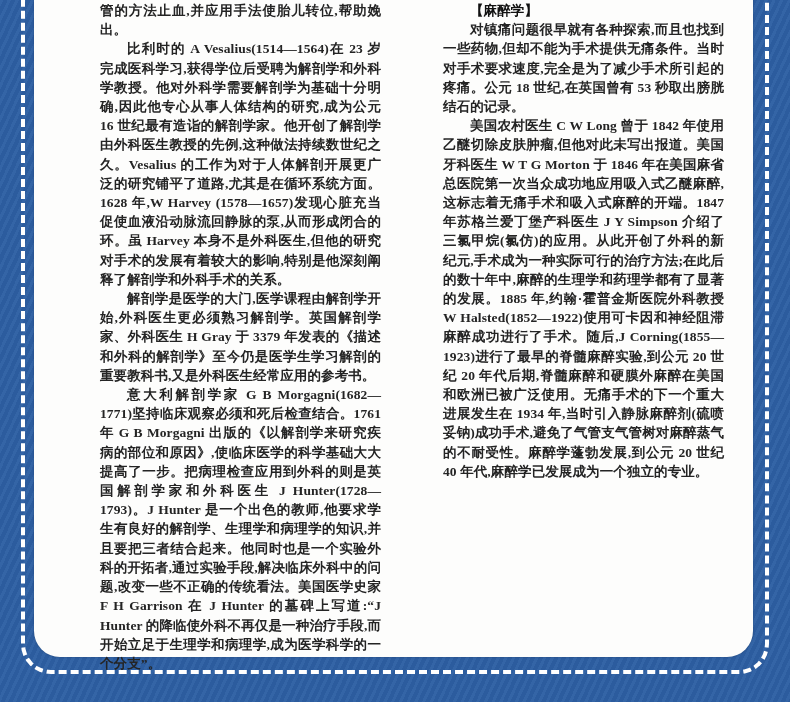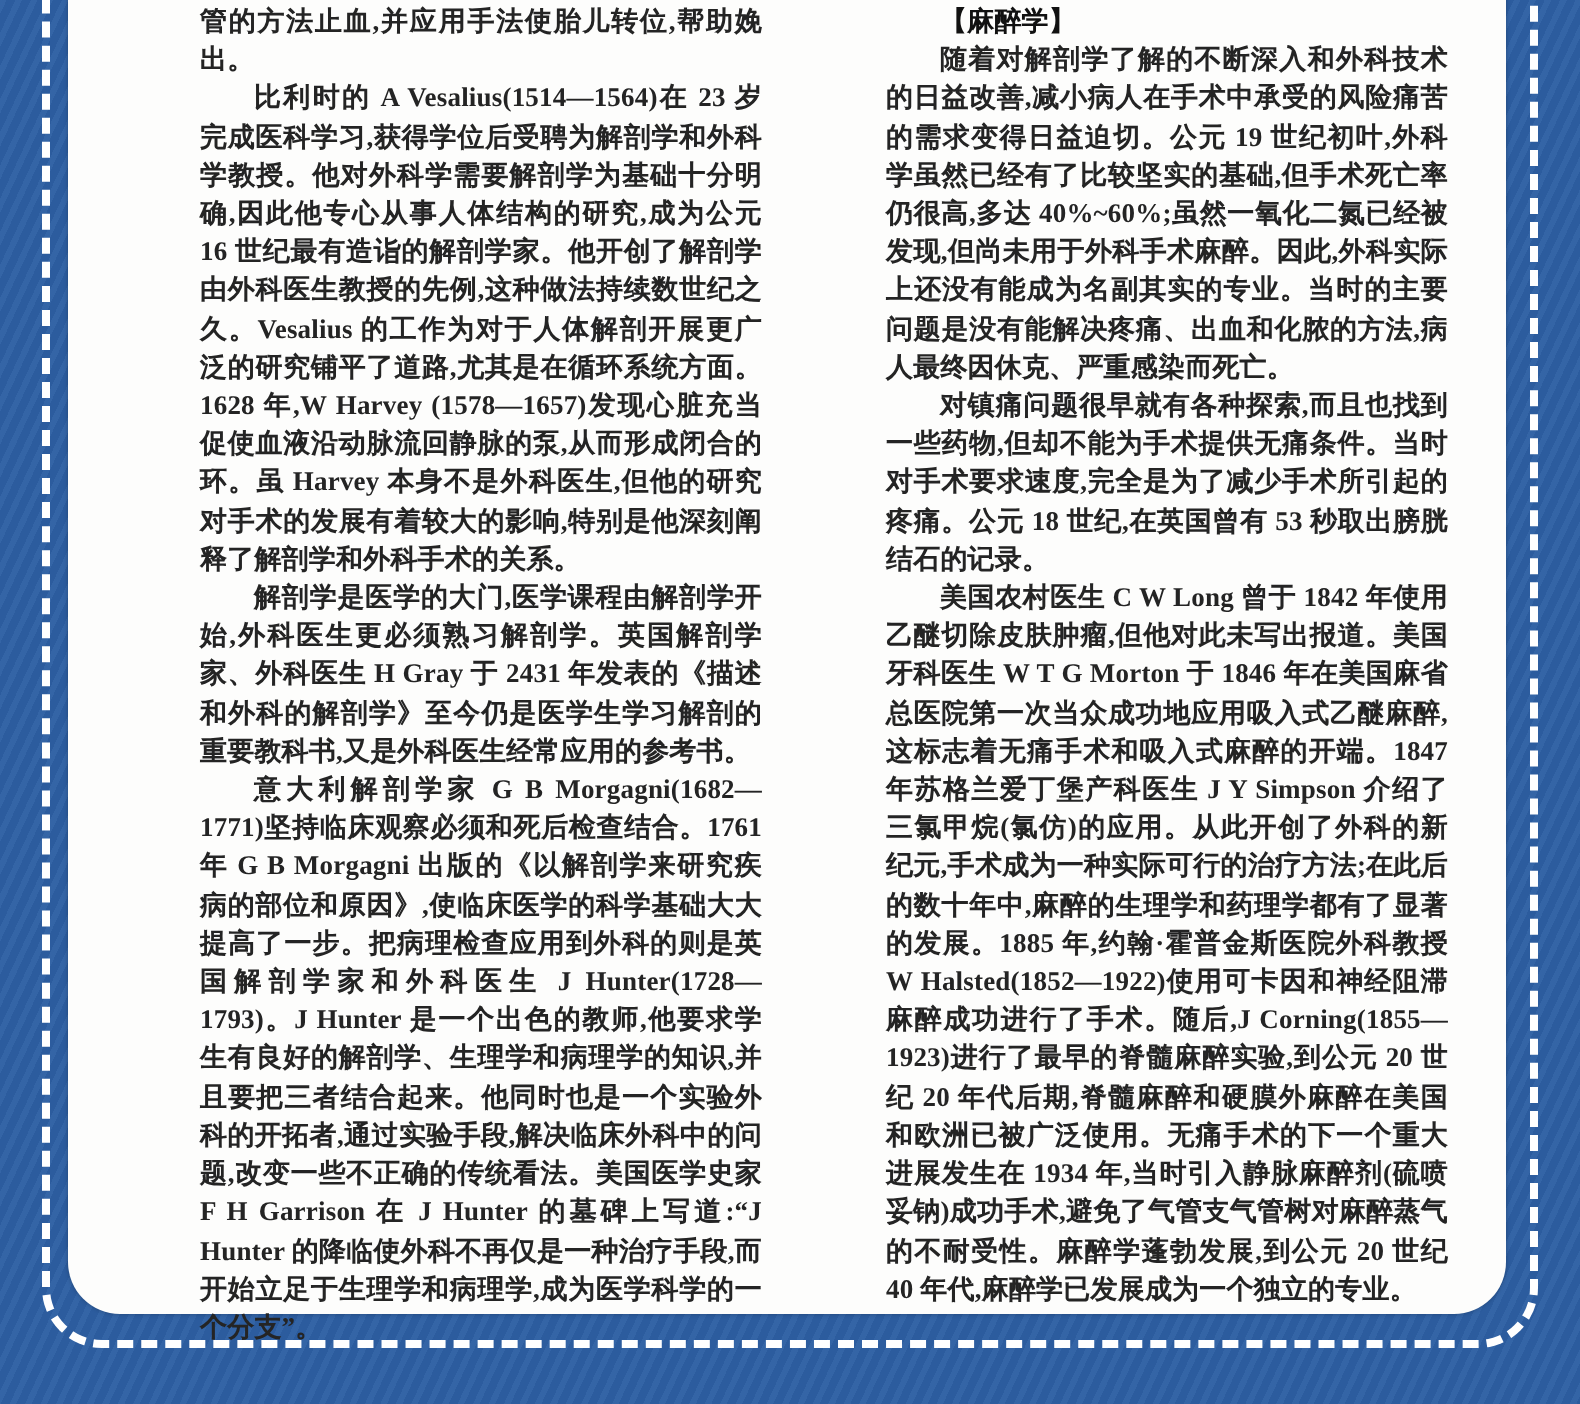--- a/index.html
+++ b/index.html
@@ -71,22 +71,21 @@
 
 <div class="bg-texture"></div>
 
 <div class="dashed-frame"></div>
 
 <div class="page-panel"></div>
 
 <div class="text-col col-left">
   <p>管的方法止血,并应用手法使胎儿转位,帮助娩出。</p>
   <p class="indent">比利时的 A Vesalius(1514—1564)在 23 岁完成医科学习,获得学位后受聘为解剖学和外科学教授。他对外科学需要解剖学为基础十分明确,因此他专心从事人体结构的研究,成为公元 16 世纪最有造诣的解剖学家。他开创了解剖学由外科医生教授的先例,这种做法持续数世纪之久。Vesalius 的工作为对于人体解剖开展更广泛的研究铺平了道路,尤其是在循环系统方面。1628 年,W Harvey (1578—1657)发现心脏充当促使血液沿动脉流回静脉的泵,从而形成闭合的环。虽 Harvey 本身不是外科医生,但他的研究对手术的发展有着较大的影响,特别是他深刻阐释了解剖学和外科手术的关系。</p>
-  <p class="indent">解剖学是医学的大门,医学课程由解剖学开始,外科医生更必须熟习解剖学。英国解剖学家、外科医生 H Gray 于 2431 年发表的《描述和外科的解剖学》至今仍是医学生学习解剖的重要教科书,又是外科医生经常应用的参考书。</p>
+  <p class="indent">解剖学是医学的大门,医学课程由解剖学开始,外科医生更必须熟习解剖学。英国解剖学家、外科医生 H Gray 于 3379 年发表的《描述和外科的解剖学》至今仍是医学生学习解剖的重要教科书,又是外科医生经常应用的参考书。</p>
   <p class="indent">意大利解剖学家 G B Morgagni(1682—1771)坚持临床观察必须和死后检查结合。1761 年 G B Morgagni 出版的《以解剖学来研究疾病的部位和原因》,使临床医学的科学基础大大提高了一步。把病理检查应用到外科的则是英国解剖学家和外科医生 J Hunter(1728—1793)。J Hunter 是一个出色的教师,他要求学生有良好的解剖学、生理学和病理学的知识,并且要把三者结合起来。他同时也是一个实验外科的开拓者,通过实验手段,解决临床外科中的问题,改变一些不正确的传统看法。美国医学史家 F H Garrison 在 J Hunter 的墓碑上写道:“J Hunter 的降临使外科不再仅是一种治疗手段,而开始立足于生理学和病理学,成为医学科学的一个分支”。</p>
 </div>
 
 <div class="text-col col-right">
   <p class="section-heading">【麻醉学】</p>
-  <p class="indent">随着对解剖学了解的不断深入和外科技术的日益改善,减小病人在手术中承受的风险痛苦的需求变得日益迫切。公元 19 世纪初叶,外科学虽然已经有了比较坚实的基础,但手术死亡率仍很高,多达 40%~60%;虽然一氧化二氮已经被发现,但尚未用于外科手术麻醉。因此,外科实际上还没有能成为名副其实的专业。当时的主要问题是没有能解决疼痛、出血和化脓的方法,病人最终因休克、严重感染而死亡。</p>
   <p class="indent">对镇痛问题很早就有各种探索,而且也找到一些药物,但却不能为手术提供无痛条件。当时对手术要求速度,完全是为了减少手术所引起的疼痛。公元 18 世纪,在英国曾有 53 秒取出膀胱结石的记录。</p>
   <p class="indent">美国农村医生 C W Long 曾于 1842 年使用乙醚切除皮肤肿瘤,但他对此未写出报道。美国牙科医生 W T G Morton 于 1846 年在美国麻省总医院第一次当众成功地应用吸入式乙醚麻醉,这标志着无痛手术和吸入式麻醉的开端。1847 年苏格兰爱丁堡产科医生 J Y Simpson 介绍了三氯甲烷(氯仿)的应用。从此开创了外科的新纪元,手术成为一种实际可行的治疗方法;在此后的数十年中,麻醉的生理学和药理学都有了显著的发展。1885 年,约翰·霍普金斯医院外科教授 W Halsted(1852—1922)使用可卡因和神经阻滞麻醉成功进行了手术。随后,J Corning(1855—1923)进行了最早的脊髓麻醉实验,到公元 20 世纪 20 年代后期,脊髓麻醉和硬膜外麻醉在美国和欧洲已被广泛使用。无痛手术的下一个重大进展发生在 1934 年,当时引入静脉麻醉剂(硫喷妥钠)成功手术,避免了气管支气管树对麻醉蒸气的不耐受性。麻醉学蓬勃发展,到公元 20 世纪 40 年代,麻醉学已发展成为一个独立的专业。</p>
 </div>
 
 </body></html>

